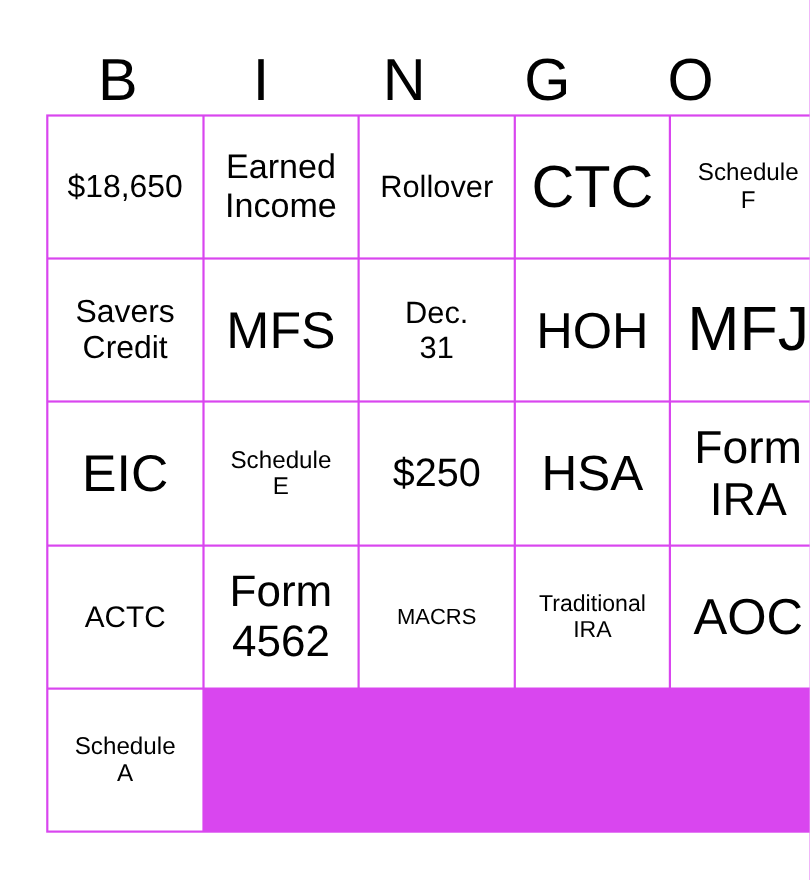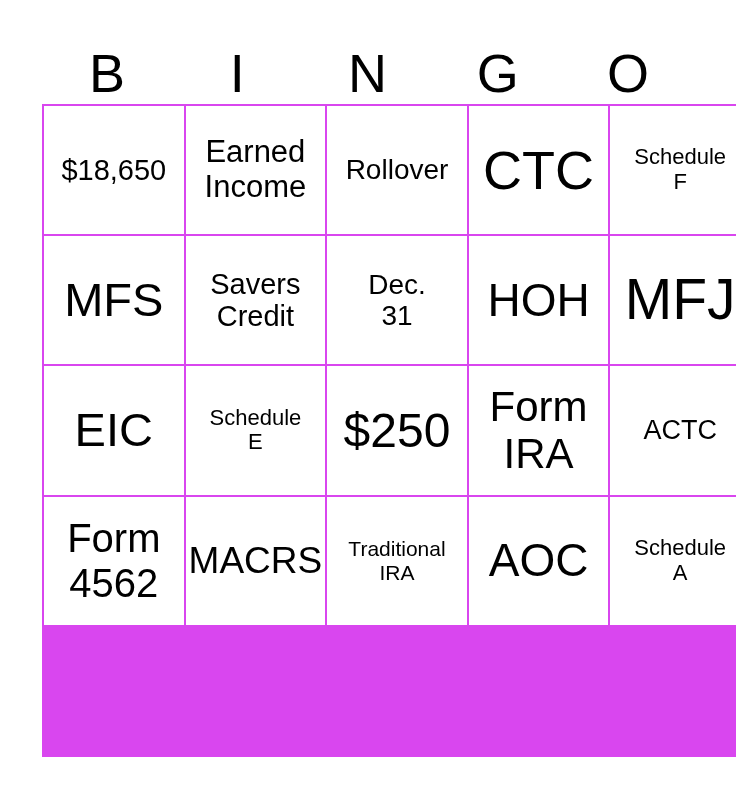--- a/index.html
+++ b/index.html
@@ -69,38 +69,39 @@
 
 <div class="bingo-grid">
   <div class="cell" style="font-size:29px">$18,650</div>
   <div class="cell" style="font-size:31px">Earned
 Income</div>
   <div class="cell" style="font-size:28px">Rollover</div>
   <div class="cell" style="font-size:54px">CTC</div>
   <div class="cell" style="font-size:22px">Schedule
 F</div>
 
-  <div class="cell" style="font-size:47px">MFS</div>
   <div class="cell" style="font-size:29px">Savers
 Credit</div>
+  <div class="cell" style="font-size:47px">MFS</div>
   <div class="cell" style="font-size:28px">Dec.
 31</div>
   <div class="cell" style="font-size:46px">HOH</div>
 
   <div class="cell" style="font-size:57px">MFJ</div>
   <div class="cell" style="font-size:47px">EIC</div>
   <div class="cell" style="font-size:22px">Schedule
 E</div>
 
-  <div class="cell" style="font-size:48px">$250</div>
+  <div class="cell" style="font-size:36px">$250</div>
+  <div class="cell" style="font-size:45px">HSA</div>
   <div class="cell" style="font-size:42px">Form
 IRA</div>
   <div class="cell" style="font-size:27px">ACTC</div>
   <div class="cell" style="font-size:40px">Form
 4562</div>
 
-  <div class="cell" style="font-size:37px">MACRS</div>
+  <div class="cell" style="font-size:20px">MACRS</div>
   <div class="cell" style="font-size:21px">Traditional
 IRA</div>
   <div class="cell" style="font-size:46px">AOC</div>
   <div class="cell" style="font-size:22px">Schedule
 A</div>
 </div>
 
 </body></html>

